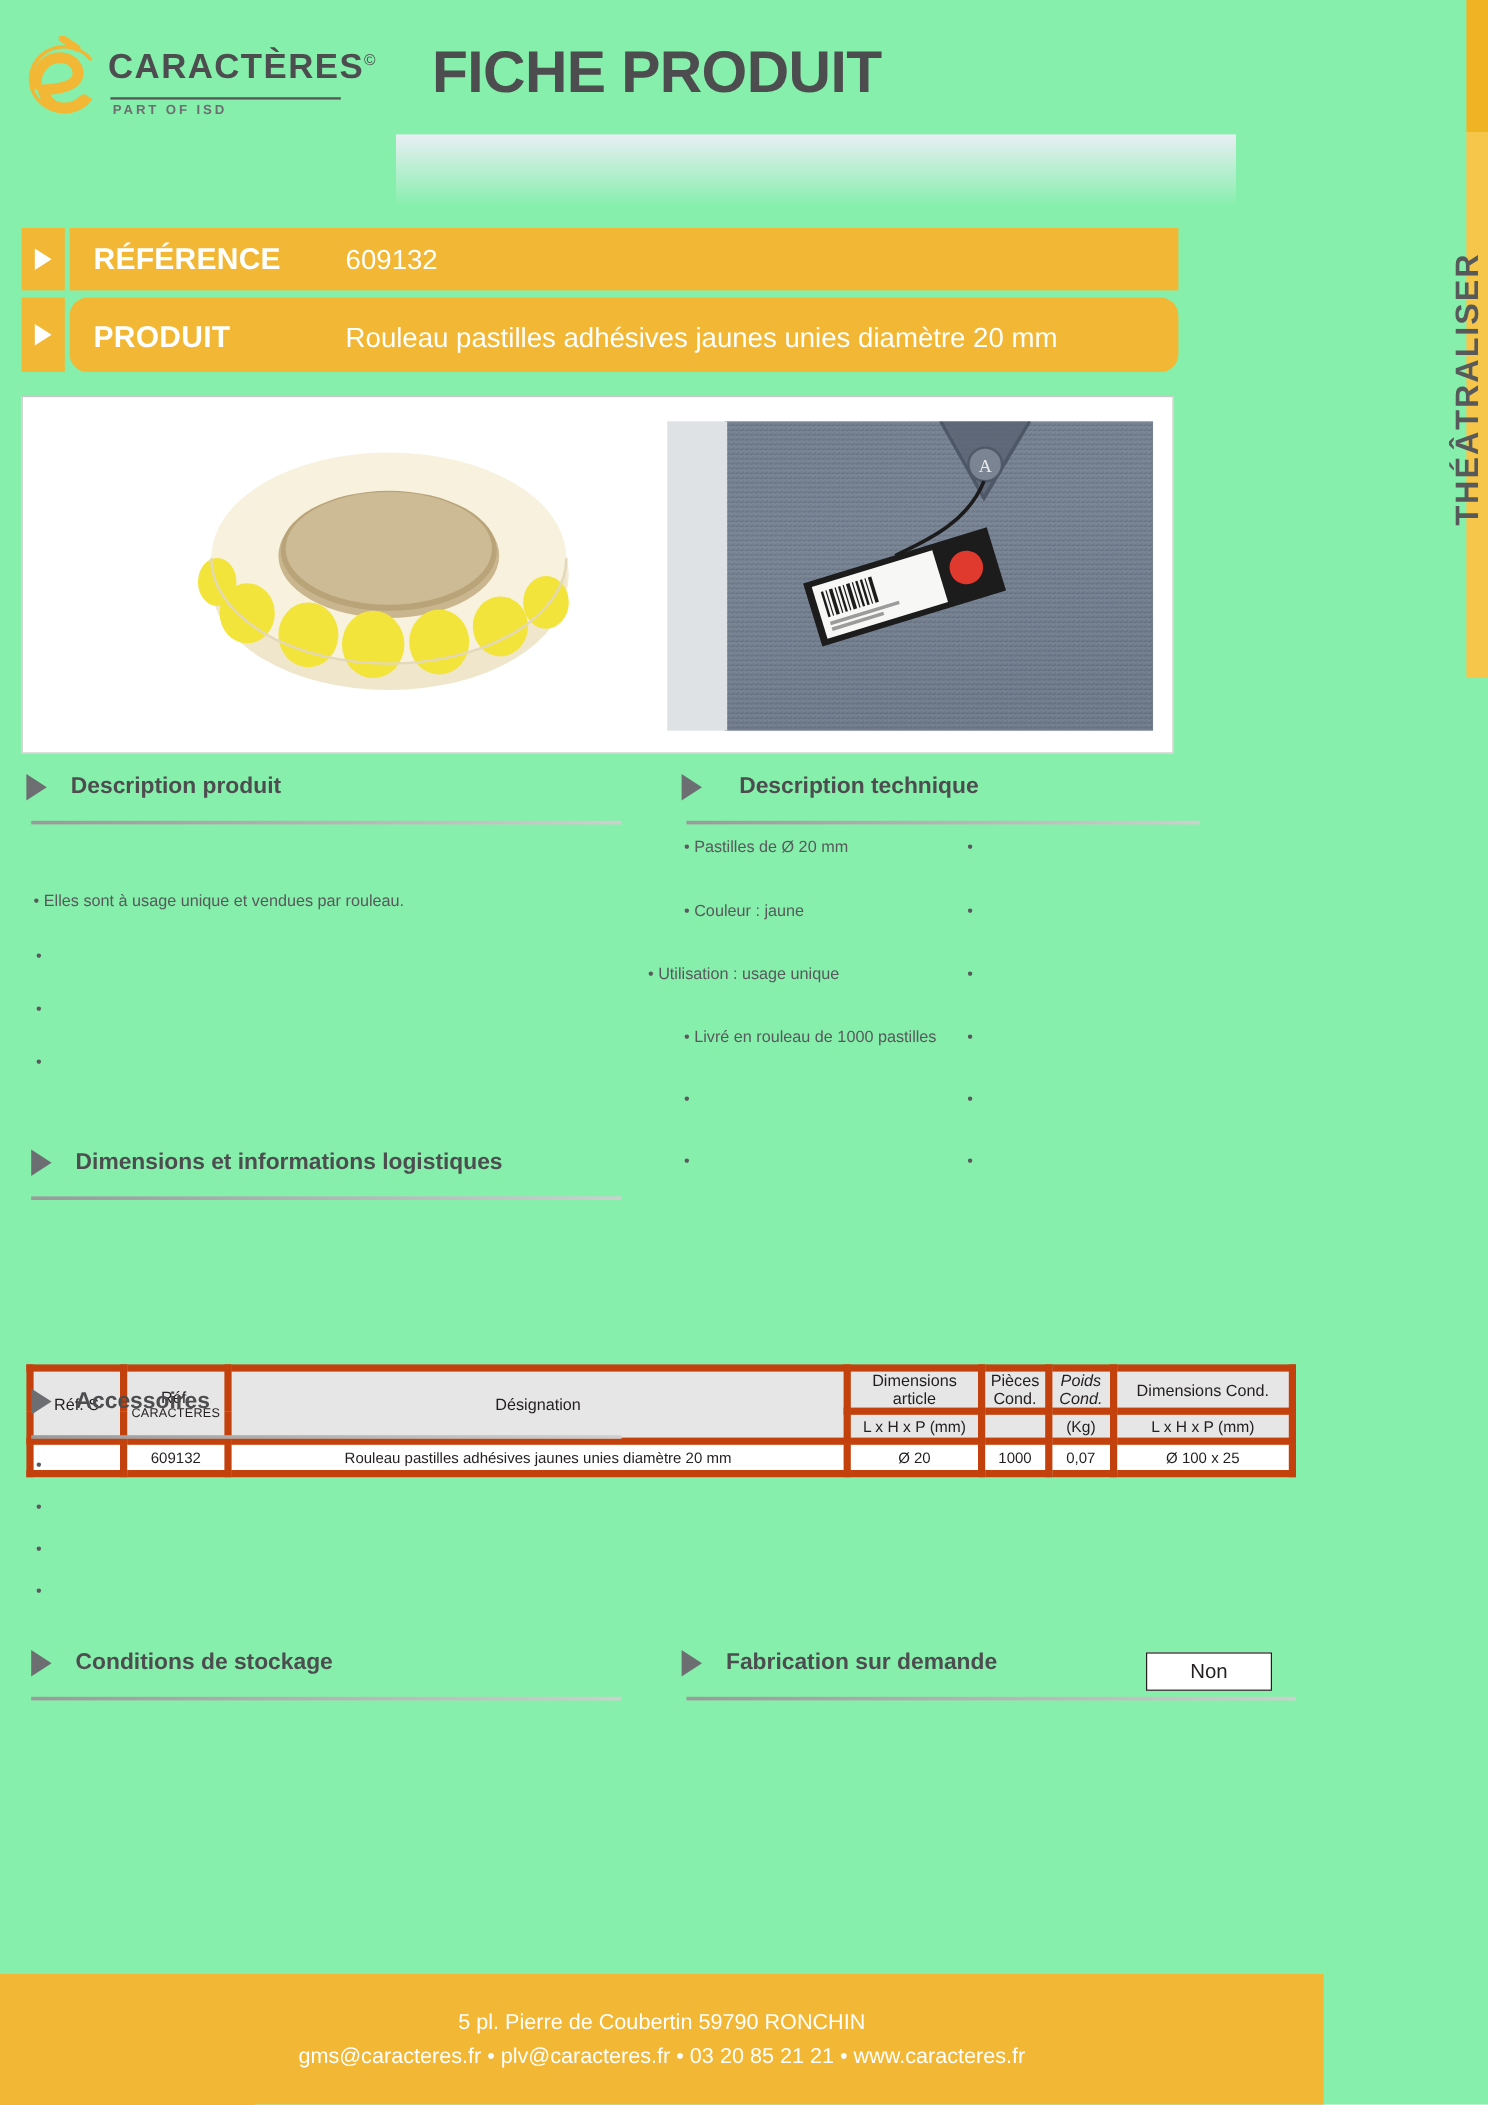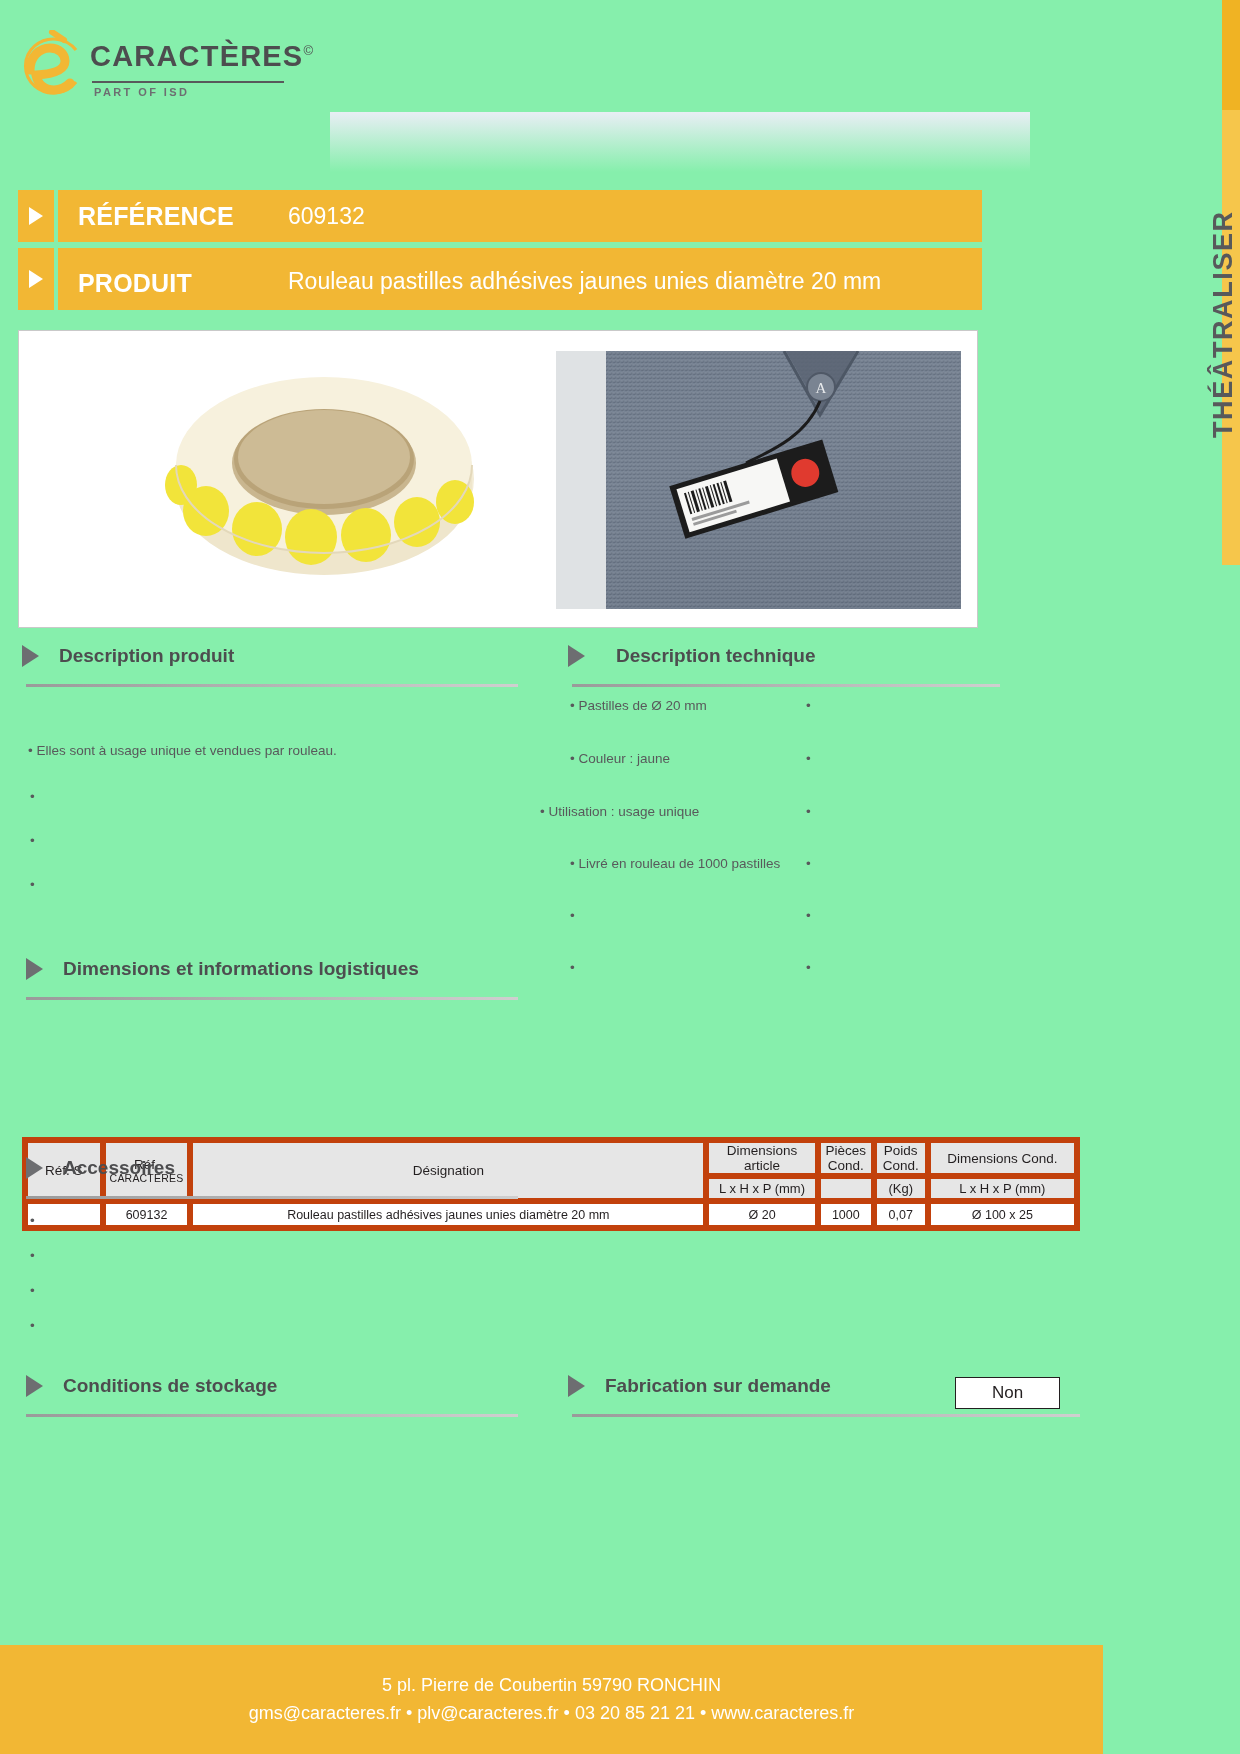--- a/index.html
+++ b/index.html
@@ -79,21 +79,21 @@
     display: flex; align-items: center; padding-left: 20px;
   }
   .bar-label {
     color: #ffffff; font-weight: bold; font-size: 25px;
     letter-spacing: 0.2px; width: 210px; flex: none;
     font-stretch: condensed;
   }
   .bar-value { color: #ffffff; font-size: 23px; line-height: 1.08; }
   #bar-ref { top: 190px; }
   #bar-prod { top: 248px; height: 62px; }
-  #bar-prod .bar-body { align-items: flex-start; padding-top: 21px; }
+  #bar-prod .bar-body { align-items: center; padding-top: 5px; border-radius: 15px; }
   #bar-prod .bar-value { font-size: 23px; }
   .tri-white {
     width: 0; height: 0;
     border-left: 14px solid #ffffff;
     border-top: 9px solid transparent;
     border-bottom: 9px solid transparent;
   }
 
   
   .img-panel {
@@ -139,21 +139,21 @@
   table.logi thead th { background: #e6e6e6; font-weight: normal; }
   table.logi tbody td { background: #ffffff; height: 27px; }
   .th-main { font-size: 13.5px; }
   .th-small { font-size: 10.5px; letter-spacing: 0.2px; }
   .th-sub { font-size: 13px; height: 25px; }
   .col-refs { width: 78px; }
   .col-refc { width: 88px; }
   .col-desig { width: 520px; }
   .col-dim { width: 112px; }
   .col-pcs { width: 56px; }
-  .col-poids { width: 54px; }
+  .col-poids { width: 54px; font-style: italic; }
   .col-dimc { width: 150px; }
 
   
   .non-box {
     position: absolute; left: 955px; top: 1570px; width: 105px; height: 32px;
     border: 1px solid #231f20; background: #ffffff;
     display: flex; align-items: center; justify-content: center;
     font-size: 17px; color: #231f20;
   }
 
@@ -178,20 +178,21 @@
         <path d="M58 20 A28 27 0 1 0 58 52" fill="none" stroke="#f2b734" stroke-width="3"></path>
         <path d="M12 40 C12 27 21 18 32 18 C41 18 47 24 47 31 C47 40 36 44 18 45
                  C20 55 27 60 36 60 C43 60 48 57 52 53" fill="none" stroke="#f2b734" stroke-width="9" stroke-linecap="round"></path>
         <path d="M34 2 L46 10" fill="none" stroke="#f2b734" stroke-width="6" stroke-linecap="round"></path>
       </svg>
       <div class="logo-name"><span>CARACTÈRES</span><span class="logo-c">©</span></div>
       <div class="logo-rule"></div>
       <div class="logo-sub">PART OF ISD</div>
     </div>
 
+    <div class="doc-title">FICHE PRODUIT</div>
   </div>
 
   <div class="side-rail">
     <div class="side-accent-top"></div>
     <div class="side-accent-mid"></div>
     <div class="side-text-wrap">
       <div class="side-text">THÉÂTRALISER</div>
     </div>
   </div>
 

